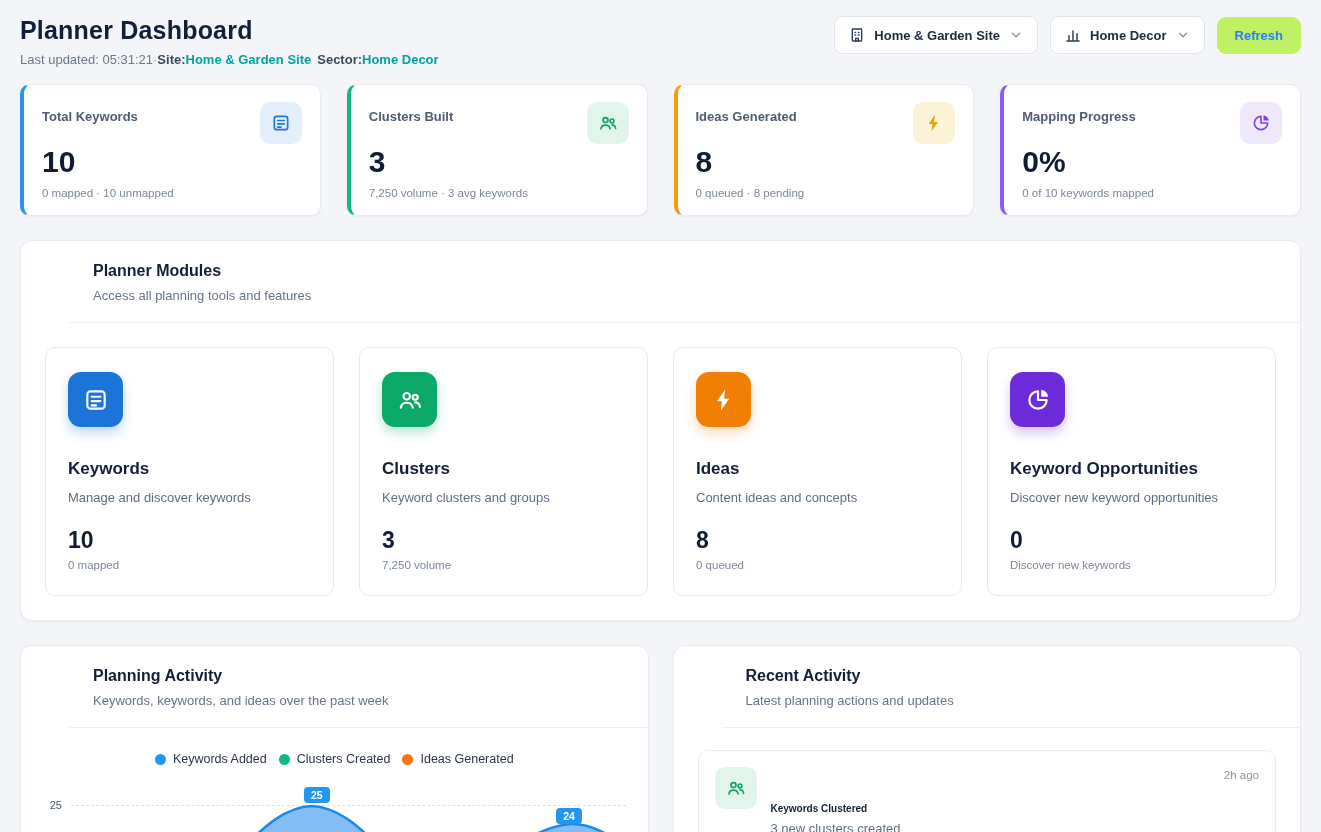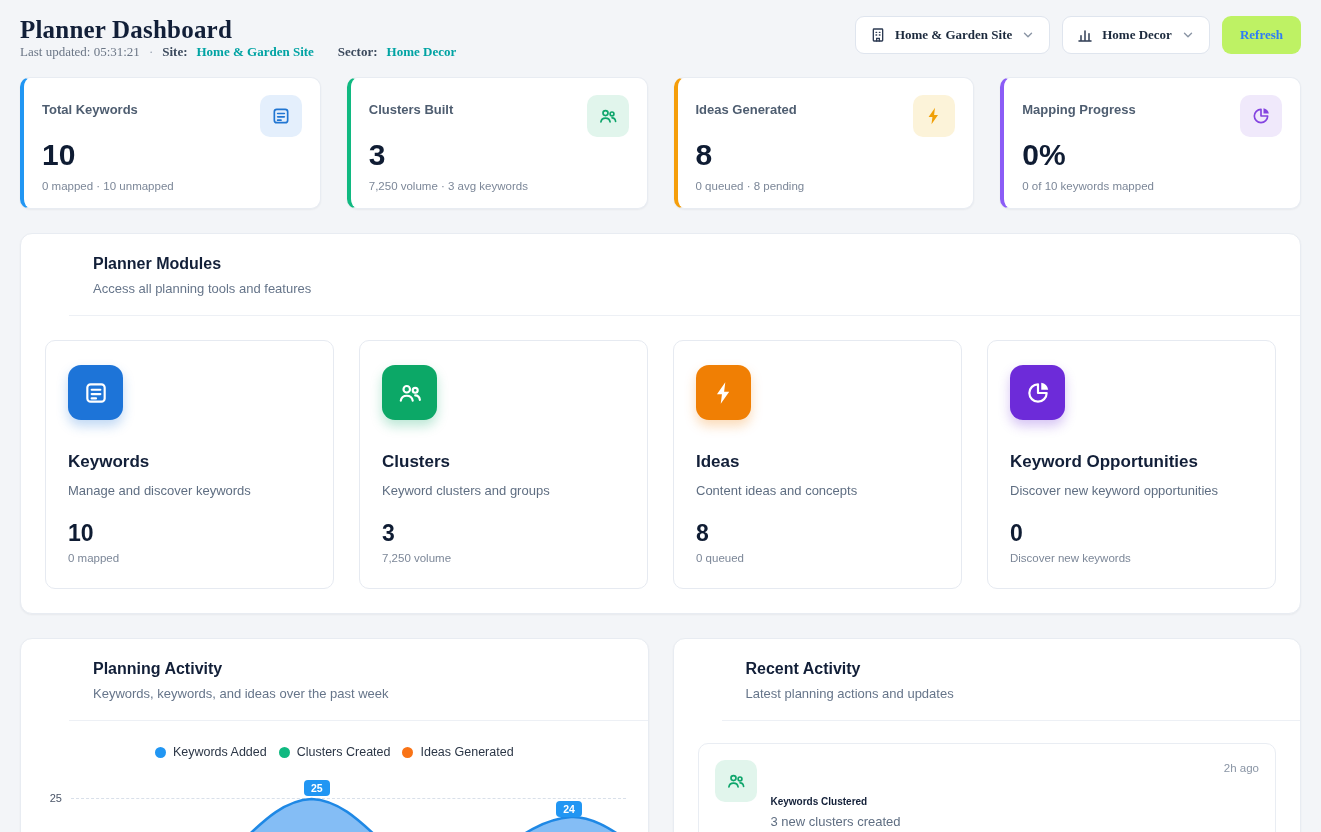--- a/index.html
+++ b/index.html
@@ -6,23 +6,23 @@
   html,body { width:1321px; height:832px; }
   body {
     overflow: hidden;
     background: #f3f5f8;
     font-family: "Liberation Sans", sans-serif;
     color: #14213d;
   }
   .page { padding: 16px 20px 0; }
 
   
-  .header-row { display:flex; justify-content:space-between; align-items:flex-start;font-family:Liberation Serif, serif; }
+  .header-row { display:flex; justify-content:space-between; align-items:flex-start; }
   .page-title { font-size:25px; font-weight:800; color:#121f38; letter-spacing:.2px; }
-  .meta-row { margin-top:0; font-size:13px; color:#6b7686; display:flex; gap:9px; align-items:center; }
+  .meta-row { margin-top:7px; font-size:13px; color:#6b7686; display:flex; align-items:center; }
   .meta-sep { color:#9aa4b2; }
   .meta-label { font-weight:700; color:#3c4a5d; }
   .meta-link { color:#00a3a3; font-weight:700; text-decoration:none; cursor:pointer; }
   .controls { display:flex; gap:12px; align-items:center; }
   .select-btn { display:flex; align-items:center; gap:9px; background:#fff; border:1px solid #dfe5ee;
     border-radius:9px; padding:10px 14px; font-size:13px; font-weight:700; color:#1c2a3d; cursor:pointer;
     font-family:inherit; }
   .select-btn .lead-ic { color:#2c3a52; display:flex; }
   .select-btn .chev { color:#8a95a5; display:flex; }
   .refresh-btn { background:#bef264; color:#2f7cf6; border:none; border-radius:9px; padding:11px 18px;

